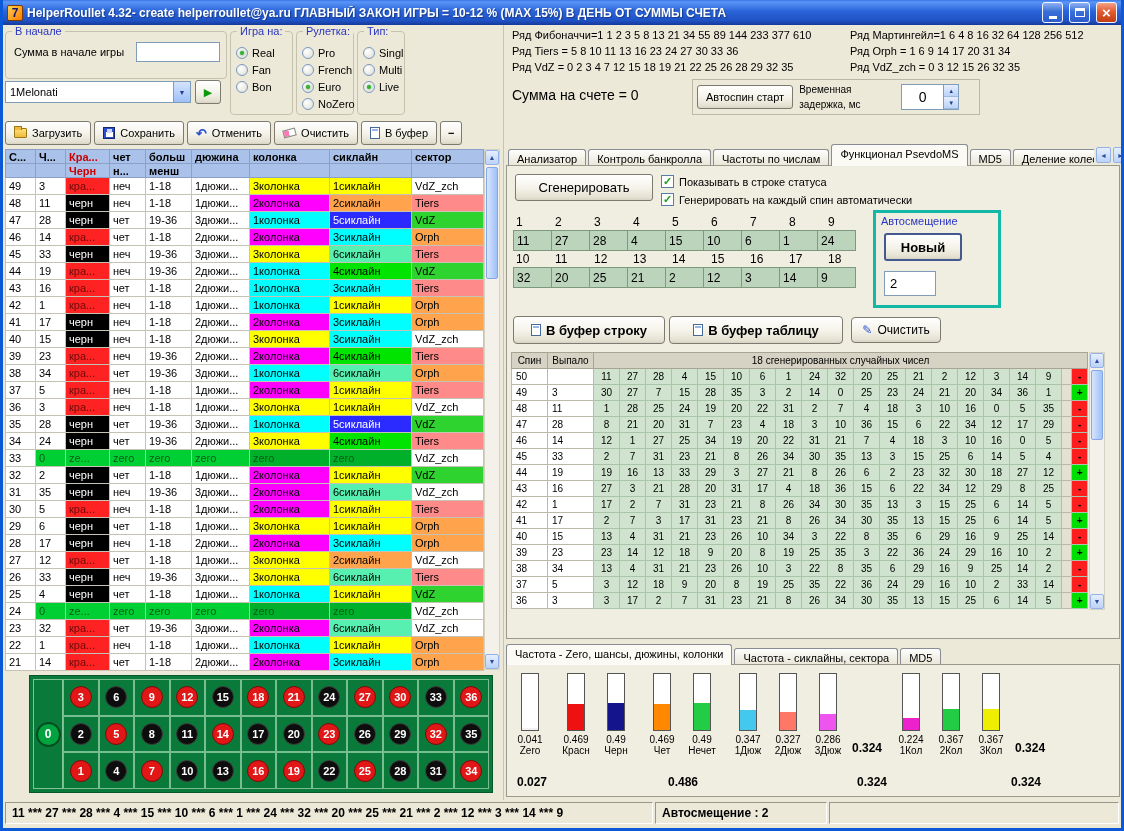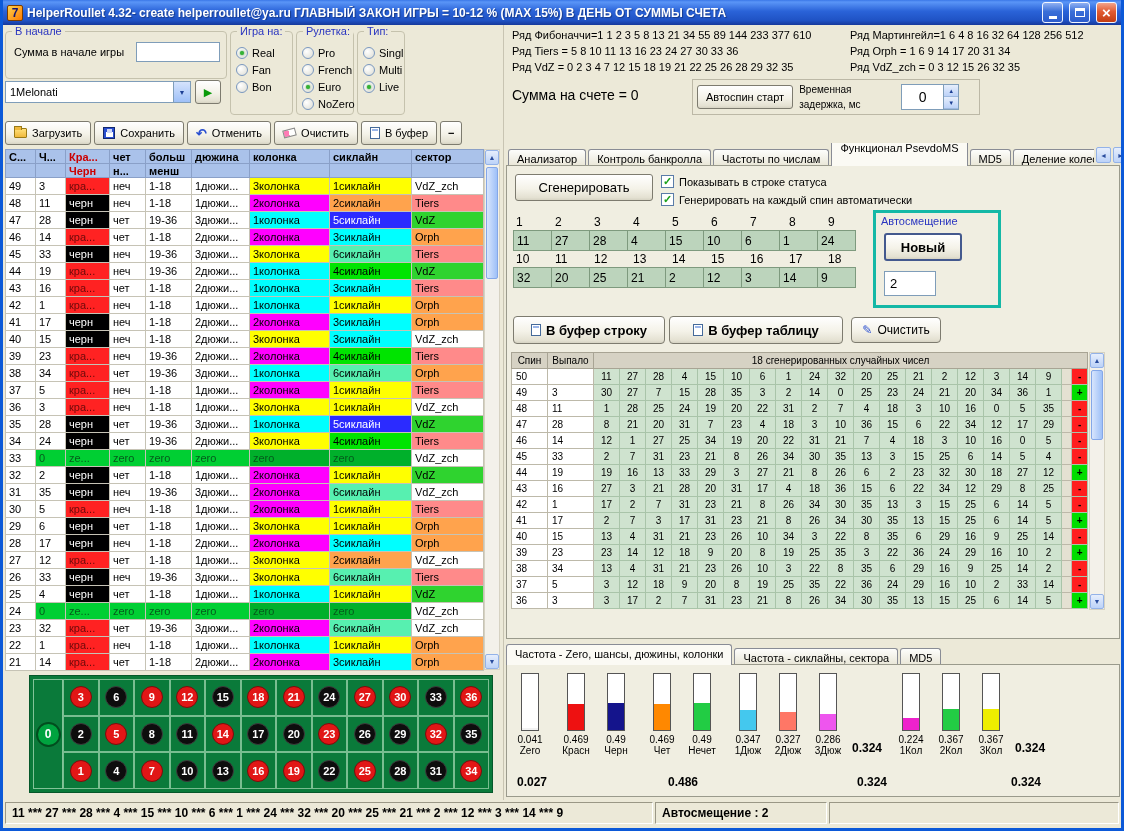--- a/index.html
+++ b/index.html
@@ -87,21 +87,21 @@
 .delay-lab{font-size:10px;width:96px;line-height:15px}
 .spinner{width:58px;height:26px;border:1px solid #7f9db9;background:#fff;display:flex}
 .spin-val{flex:1;display:flex;align-items:center;justify-content:center;font-size:14px}
 .spin-btns{width:15px;display:flex;flex-direction:column;border-left:1px solid #7f9db9}
 .sb{flex:1;font-size:6px;display:flex;align-items:center;justify-content:center;color:#1c3f94;background:linear-gradient(180deg,#e6eefc,#bcd2f8);border-bottom:1px solid #9db9e0}
 .sb.up::before{content:"▲"}.sb.dn::before{content:"▼"}
 
 .tabbar{position:absolute;left:4px;top:118px;width:586px;height:23px;display:flex;align-items:flex-end;overflow:hidden}
 .tab{padding:3px 8px;border:1px solid #898c95;border-bottom:none;border-radius:3px 3px 0 0;background:linear-gradient(#fdfdfb,#e6e3d2);
  font-size:11px;margin-right:2px;white-space:nowrap;position:relative;top:2px}
-.tab.sel{background:#fbfaf4;top:0;padding-bottom:12px;z-index:2}
+.tab.sel{background:#fbfaf4;top:0;padding-bottom:6px;z-index:2}
 .tab-arrows{position:absolute;left:592px;top:122px;display:flex;gap:2px}
 .ta{width:15px;height:16px;display:flex;align-items:center;justify-content:center;font-size:7px;color:#2a4d9e;
  background:linear-gradient(180deg,#e6eefc,#bcd2f8);border:1px solid #93b2e8;border-radius:2px}
 .ta.l::before{content:"◄"}.ta.r::before{content:"►"}
 .content{position:absolute;left:2px;top:140px;width:614px;height:474px;border:1px solid #9a9a8c;background:#f0eee1}
 .gen-btn{position:absolute;left:8px;top:8px;width:138px;height:27px;font-size:13px}
 .chk1{left:154px;top:9px}.chk2{left:154px;top:27px}
 #gen-grid{position:absolute;left:6px;top:48px;width:354px}
 .grow{display:flex}
 .grow .gc{width:39px;overflow:hidden;white-space:nowrap}

